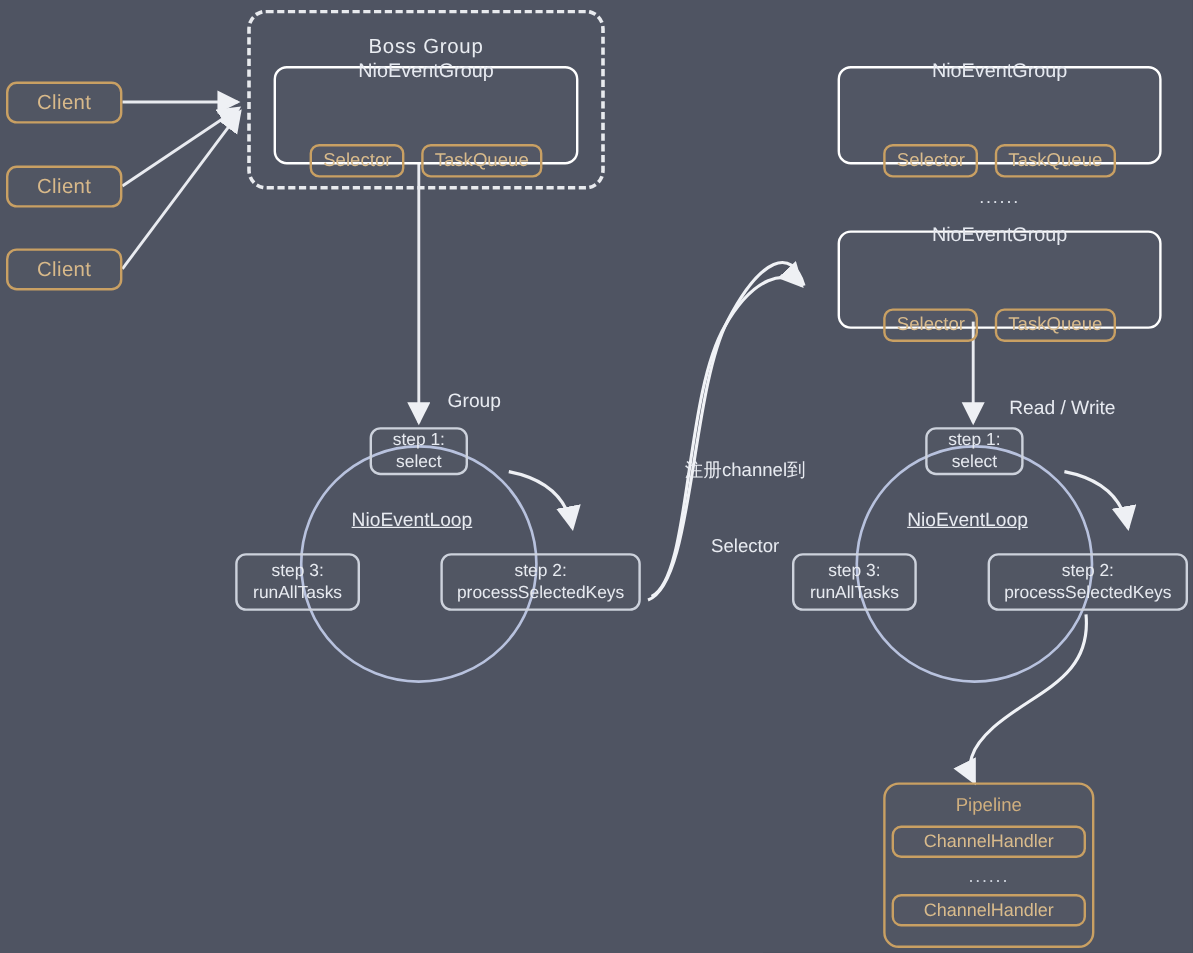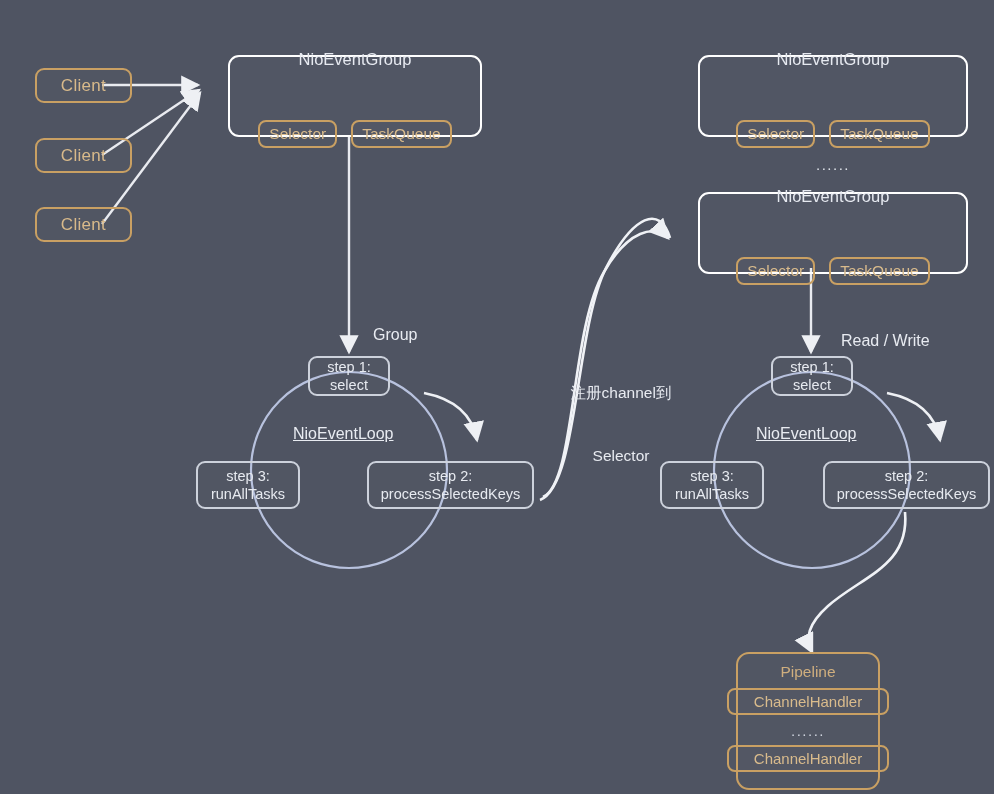--- a/index.html
+++ b/index.html
@@ -38,21 +38,20 @@
   
   .orange-box {
     border: 2px solid #c9a063;
     border-radius: 9px;
     color: #d8b98a;
     background: rgba(255,255,255,0.012);
   }
   .client-box {
     font-size: 17px;
     letter-spacing: 0.3px;
-    margin-left: 30px;
   }
   .sub-orange {
     border: 2px solid #c9a063;
     border-radius: 8px;
     color: #d9bb8c;
     font-size: 15.5px;
     padding: 3px 9px;
     background: rgba(255,255,255,0.012);
     box-sizing: border-box;
     display: flex;
@@ -211,20 +210,23 @@
   <div class="box orange-box client-box" style="left:5px; top:68px; width:97px; height:35px;">
     <span>Client</span>
   </div>
   <div class="box orange-box client-box" style="left:5px; top:138px; width:97px; height:35px;">
     <span>Client</span>
   </div>
   <div class="box orange-box client-box" style="left:5px; top:207px; width:97px; height:35px;">
     <span>Client</span>
   </div>
 
+  <div class="dashed-group" style="left:206px; top:8px; width:298px; height:150px;">
+    <div class="group-title" style="top:18px;">Boss Group</div>
+  </div>
   <div class="box blue-box" style="left:228px; top:55px; width:254px; height:82px;">
     <div class="neg-title">NioEventGroup</div>
     <div class="neg-row">
       <div class="sub-orange">Selector</div>
       <div class="sub-orange">TaskQueue</div>
     </div>
   </div>
 
   <div class="box blue-box" style="left:698px; top:55px; width:270px; height:82px;">
     <div class="neg-title">NioEventGroup</div>
@@ -278,20 +280,20 @@
   <div class="step-box" style="left:823px; top:461px; width:167px; height:48px;">
     <span>step 2:</span>
     <span>processSelectedKeys</span>
   </div>
 
   <div class="step-box" style="left:660px; top:461px; width:104px; height:48px;">
     <span>step 3:</span>
     <span>runAllTasks</span>
   </div>
 
-  <div class="pipeline-box" style="left:736px; top:652px; width:144px; height:138px;">
+  <div class="pipeline-box" style="left:736px; top:652px; width:176px; height:138px;">
     <div class="pipeline-title">Pipeline</div>
     <div class="ch-box">ChannelHandler</div>
     <div class="dots dots-orange" style="position:relative; left:0; top:0; width:100%; margin:7px 0 6px 0;">......</div>
     <div class="ch-box">ChannelHandler</div>
   </div>
 
 </div>
 
 </body></html>

